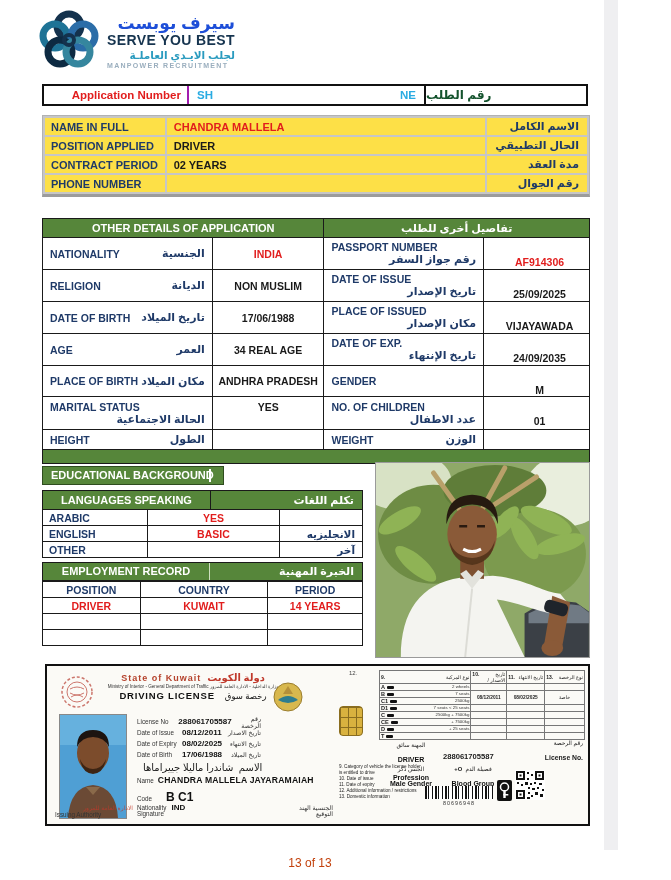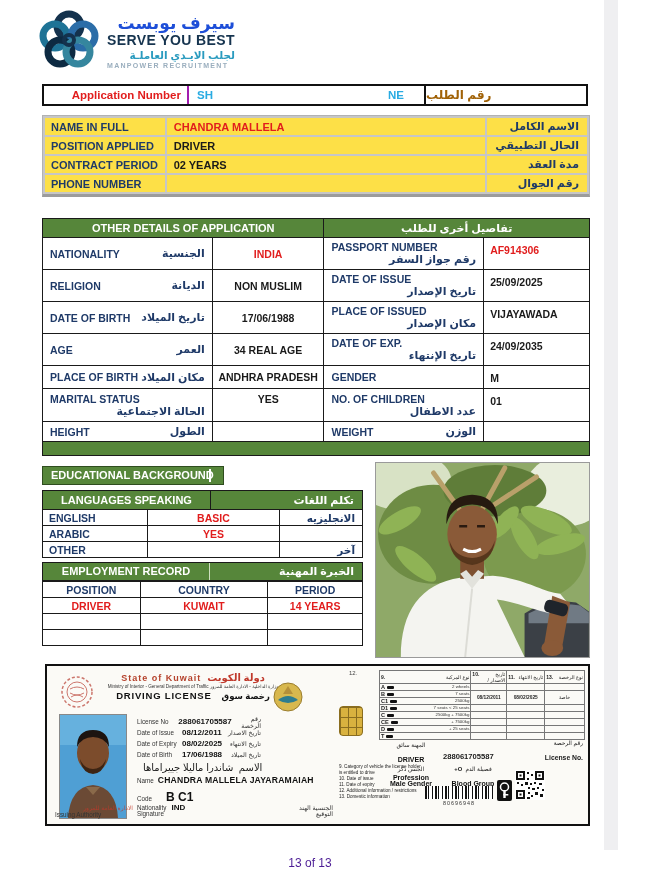--- a/index.html
+++ b/index.html
@@ -19,22 +19,22 @@
   .brand-tag-ar { font-size: 10.5px; font-weight: bold; color: #2a9bbf; direction: rtl; margin-top: 2px; letter-spacing: 1px;}
   .brand-tag-en { font-size: 7px; font-weight: bold; color: #9aaebe; letter-spacing: 1.3px; }
 
   
   .app-row { position: absolute; left: 42px; top: 84px; width: 546px; height: 22px;
     border: 2px solid #111; display: flex; align-items: stretch; font-weight: bold; background:#fff;}
   .app-c1 { width: 145px; border-right: 2px solid #a21caf; color: #e11d1d; font-size: 11.5px;
     display: flex; align-items: center; justify-content: flex-end; padding-right: 6px; }
   .app-c2 { flex: 1; color: #29abe2; font-size: 11.5px; display: flex; align-items: center;
     justify-content: space-between; padding: 0 8px; }
-  .app-c3 { width: 162px; border-left: 2px solid #111; color: #a16207; font-size: 12px;
-    display: flex; align-items: center; justify-content: flex-end; padding-right: 10px; direction: rtl; margin-left: 12px; }
+  .app-c3 { width: 162px; border-left: 2px solid #111; color: #14532d; font-size: 12px;
+    display: flex; align-items: center; justify-content: flex-end; padding-right: 10px; direction: rtl; }
 
   
   .personal { position: absolute; left: 42px; top: 115px; width: 548px;
     border-collapse: separate; border-spacing: 2px; background: #c6c6c6;
     border: 1px solid #b2b2b2; border-bottom: 3px solid #9c9c9c; }
   .personal td { background: #fde047; height: 17px; font-size: 11px; vertical-align: middle; }
   .p-label { width: 120px; color: #1f3a68; font-weight: bold; padding-left: 6px; }
   .p-value { width: 320px; font-weight: bold; padding-left: 7px; }
   .p-ar { width: 100px; color: #1f3a68; font-weight: bold; text-align: right; padding-right: 8px; direction: rtl; font-size: 11.5px; }
   .red { color: #e11d1d !important; }
@@ -44,21 +44,21 @@
   .details th, .details td { border: 1px solid #1a1a1a; }
   .details th { background: #56863a; color: #fff; font-size: 11px; height: 19px; text-align: center; }
   .d-label { font-size: 10.5px; vertical-align: middle; }
   .pair { display: flex; justify-content: space-between; align-items: center; padding: 0 7px; }
   .den { color: #1f3a68; font-weight: bold; }
   .dar { color: #1f3a68; font-weight: bold; direction: rtl; font-size: 11px; }
   .d-label.two { padding: 1px 7px; }
   .d-label.two .den { display: block; }
   .d-label.two .dar { display: block; text-align: right; }
   .d-val-c { text-align: center; font-weight: bold; font-size: 10.5px; vertical-align: middle; }
-  .d-val-l { text-align: left; font-weight: bold; font-size: 10.5px; padding-left: 6px; vertical-align: top; padding-top: 6px; }
+  .d-val-l { text-align: center; font-weight: bold; font-size: 10.5px; padding-left: 6px; vertical-align: top; padding-top: 18px; }
   .dgreen { background: #56863a; height: 14px; }
 
   
   .edu-bar { position: absolute; left: 42px; top: 466px; width: 182px; height: 19px;
     background: #56863a; border: 1px solid #2f4d1f; color: #fff; font-weight: bold;
     font-size: 11px; line-height: 17px; padding-left: 8px; }
   .edu-bar::after { content: ""; position: absolute; right: 12px; top: 2px; bottom: 2px; width: 2px; background: #fff; }
 
   
   .lang { position: absolute; left: 42px; top: 490px; width: 321px; border-collapse: collapse; }
@@ -88,21 +88,21 @@
 
   
   .license { position: absolute; left: 45px; top: 664px; width: 545px; height: 162px;
     border: 2px solid #111; background: #fbfaf6; }
   .lic-front { position: absolute; left: 6px; top: 4px; width: 284px; height: 152px; }
   .lic-head { position: absolute; left: 52px; top: 2px; width: 176px; text-align: center; }
   .lic-country { font-size: 9px; font-weight: bold; color: #b5422c; letter-spacing: 1px; }
   .lic-country .ar { font-size: 10px; direction: rtl; margin-left: 6px; color: #c0392b; }
   .lic-ministry { font-size: 4.6px; color: #333; margin-top: 1px; }
   .lic-title { font-size: 9.5px; font-weight: bold; color: #111; letter-spacing: .8px; margin-top: 1px; }
-  .lic-title .ar { font-size: 8.5px; direction: rtl; margin-left: 10px; font-weight: bold; }
+  .lic-title .ar { font-size: 8.5px; direction: rtl; margin-left: 10px; font-weight: normal; }
   .lic-photo { position: absolute; left: 6px; top: 44px; width: 68px; height: 105px; border: 1px solid #888; }
   .seal { position: absolute; left: 6px; top: 3px; opacity: .8; }
   .emblem { position: absolute; left: 220px; top: 12px; }
   .lic-fields { position: absolute; left: 84px; top: 46px; width: 124px; }
   .lf-row { display: flex; height: 11px; align-items: center; }
   .lf-label { width: 45px; font-size: 6.3px; color: #333; }
   .lf-value { flex: 1; font-size: 8px; font-weight: bold; color: #111; }
   .lf-ar { font-size: 6.3px; color: #333; direction: rtl; }
   .lic-name-ar { position: absolute; left: 90px; top: 92px; width: 130px; font-size: 10px; color:#222; direction: rtl; text-align: left; }
   .lic-name { position: absolute; left: 84px; top: 105px; font-size: 6.3px; color: #333; }
@@ -143,21 +143,21 @@
   .b-licno-lbl .en { font-size: 6.8px; font-weight: bold; }
   .b-gender { position: absolute; left: 40px; top: 96px; width: 64px; text-align: center; }
   .b-blood { position: absolute; left: 104px; top: 96px; width: 60px; text-align: center; }
   .barcode { position: absolute; left: 86px; top: 116px; width: 68px; height: 13px;
     background: repeating-linear-gradient(90deg, #111 0 2px, #fff 2px 3px, #111 3px 4px, #fff 4px 7px, #111 7px 8px, #fff 8px 10px); }
   .barcode-num { position: absolute; left: 86px; top: 130px; width: 68px; text-align: center; font-size: 5.4px; color: #333; letter-spacing: 1px; }
   .traffic-ico { position: absolute; left: 158px; top: 110px; }
   .qr { position: absolute; left: 176px; top: 100px; }
 
   .page-footer { position: absolute; left: 0; top: 856px; width: 620px; text-align: center;
-    font-size: 12px; color: #4c1d95; }
+    font-size: 12px; color: #c2410c; }
 </style>
 </head>
 <body>
 
 <div class="gray-strip"></div>
 
 <div class="logo">
   <span>
     <svg width="62" height="64" viewBox="0 0 62 64">
       <g fill="none" stroke-linecap="round">
@@ -336,28 +336,28 @@
   <tbody>
       <tr>
     <th class="h-en">LANGUAGES SPEAKING</th>
     <th class="h-ar">تكلم اللغات</th>
   </tr>
 </tbody>
   </table>
 <table class="lang" style="top:509px">
   <tbody>
       <tr>
+    <td class="l-name">ARABIC</td>
+    <td class="l-val red">YES</td>
+    <td class="l-ar"></td>
+  </tr>
+  <tr>
     <td class="l-name">ENGLISH</td>
     <td class="l-val red">BASIC</td>
     <td class="l-ar">الانجليزيه</td>
-  </tr>
-  <tr>
-    <td class="l-name">ARABIC</td>
-    <td class="l-val red">YES</td>
-    <td class="l-ar"></td>
   </tr>
   <tr>
     <td class="l-name">OTHER</td>
     <td class="l-val"></td>
     <td class="l-ar">آخر</td>
   </tr>
 </tbody>
   </table>
 
 <div class="emp-head">

